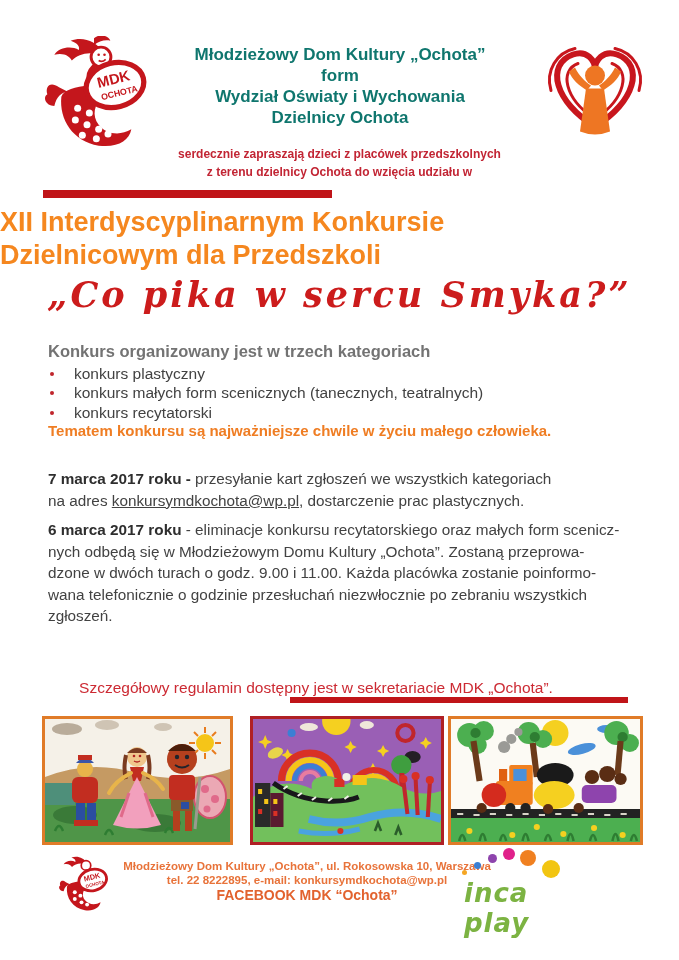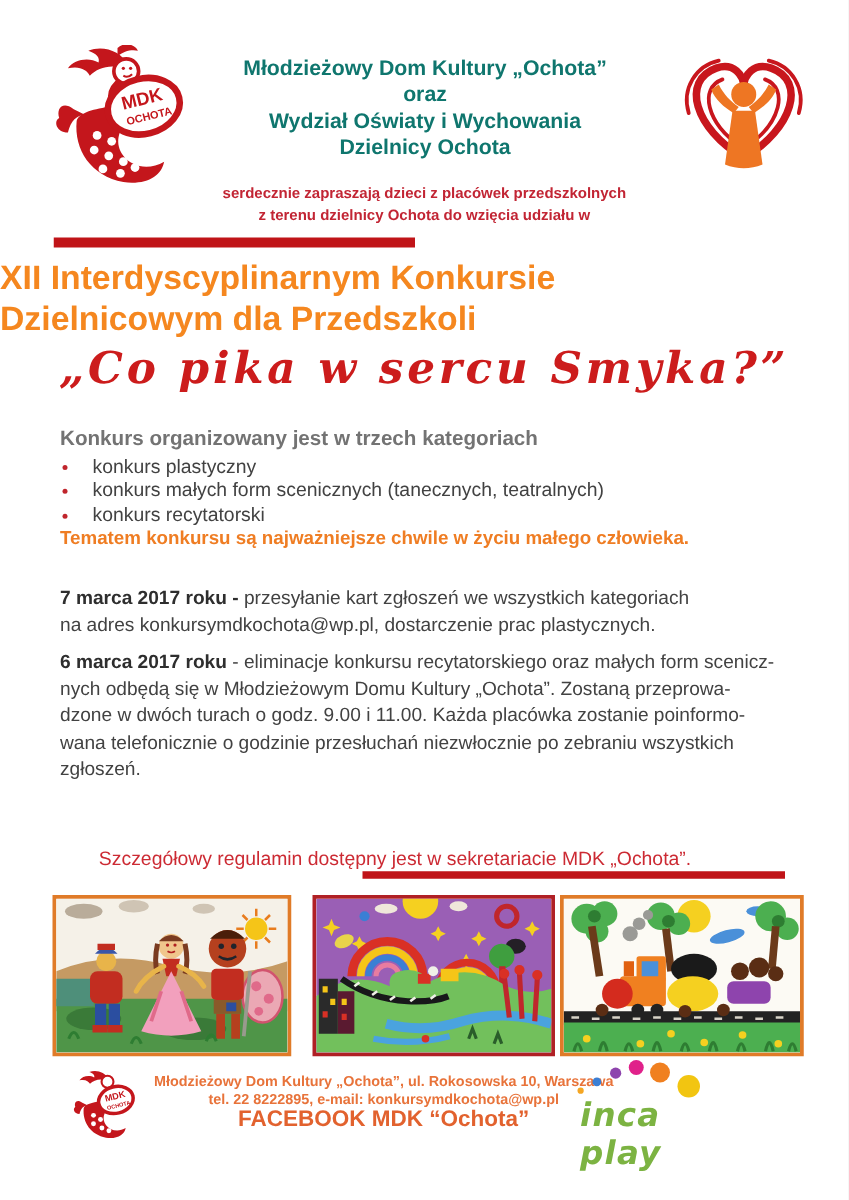--- a/index.html
+++ b/index.html
@@ -18,29 +18,29 @@
   
   .h-darkred{color:#737373;font-weight:bold;font-size:16.5px;}
   .bullets{left:48px;top:364px;width:600px;}
   .bullet-row{display:flex;align-items:center;height:19.5px;}
   .bullet-dot{width:4px;height:4px;border-radius:50%;background:#c0252c;margin:0 2px;}
   .bullet-text{color:#424242;font-size:15.5px;padding-left:18px;}
   .theme{left:48px;top:422px;width:600px;color:#ef7d23;font-weight:bold;font-size:15px;}
   .sched-head{left:48px;top:444px;width:600px;}
   .para{left:48px;top:0;width:595px;color:#424242;font-size:15.3px;line-height:21.5px;white-space:pre-line;}
   .para b{color:#2e2e2e;}
-  .email{margin-top:33px;}
+  .email{text-decoration:underline;margin-top:33px;}
   .note{left:6px;top:679px;width:620px;text-align:center;color:#cc2a33;font-size:15.5px;}
   .bar-bottom{left:290px;top:697px;width:338px;height:6px;background:#c01418;}
   
   .painting{top:716px;height:123px;border:3px solid #e07b28;background:#fff;}
   .painting svg{display:block;}
   
   .footer-text{left:112px;top:860px;width:390px;text-align:center;color:#e8733a;font-weight:bold;font-size:11.5px;line-height:13.5px;}
-  .fb-line{font-size:18px;color:#e2622e;margin-top:2px;}
+  .fb-line{font-size:14px;color:#e2622e;margin-top:2px;}
   .inca{left:462px;top:848px;width:120px;height:64px;}
   .inca-dot{position:absolute;border-radius:50%;}
   .inca-text{position:absolute;left:2px;top:30px;width:116px;color:#7cb342;font-weight:bold;font-style:italic;
     font-size:26px;font-family:"DejaVu Sans", sans-serif;letter-spacing:1px;}
 </style>
 </head>
 <body>
 
 <div class="page">
 
@@ -75,21 +75,21 @@
 
     <g transform="rotate(-14 62 42)">
       <ellipse cx="62" cy="42" rx="25" ry="19" fill="#ffffff" stroke="#c4161c" stroke-width="4.5"></ellipse>
       <text x="62" y="41" text-anchor="middle" font-size="12.5" font-weight="bold" fill="#c4161c" font-family="Liberation Sans, sans-serif">MDK</text>
       <text x="64" y="52" text-anchor="middle" font-size="7.5" font-weight="bold" fill="#c4161c" font-family="Liberation Sans, sans-serif">OCHOTA</text>
     </g>
   </svg>
 
   <div class="abs org-block">
     <div>Młodzieżowy Dom Kultury „Ochota”</div>
-    <div>oraz</div>
+    <div>form</div>
     <div>Wydział Oświaty i Wychowania</div>
     <div>Dzielnicy Ochota</div>
   </div>
 
   <svg class="abs" style="left:535px;top:38px;" width="120" height="106" viewBox="0 0 120 105">
     <g fill="none" stroke="#c8161d" stroke-linecap="round">
       <path d="M60,88 C20,64 10,26 38,16 C52,11 60,22 60,31" stroke-width="6"></path>
       <path d="M60,88 C100,64 110,26 82,16 C68,11 60,22 60,31" stroke-width="6"></path>
       <path d="M58,79 C30,60 24,32 43,25" stroke-width="3"></path>
       <path d="M62,79 C90,60 96,32 77,25" stroke-width="3"></path>

